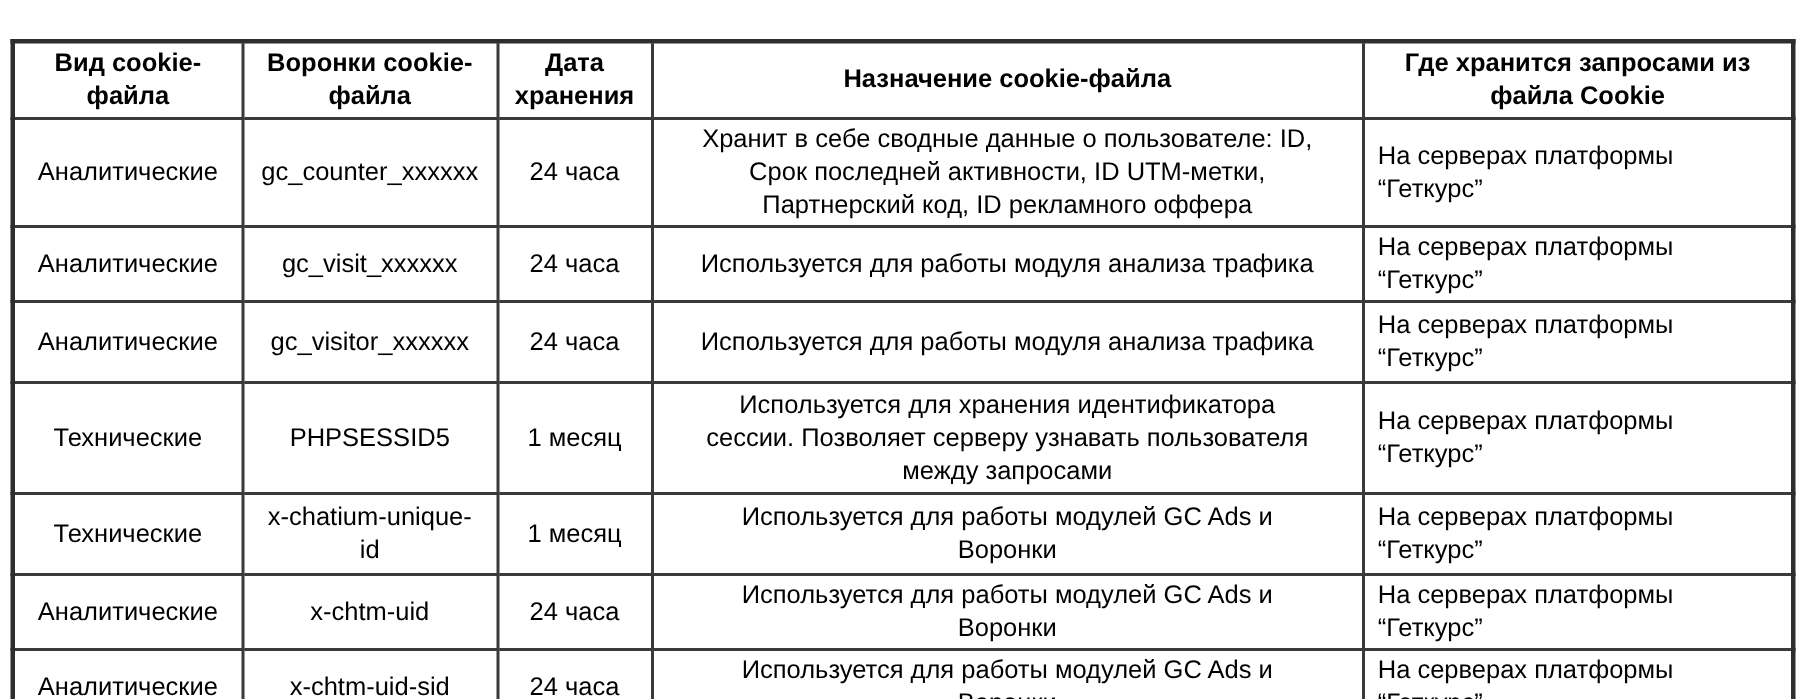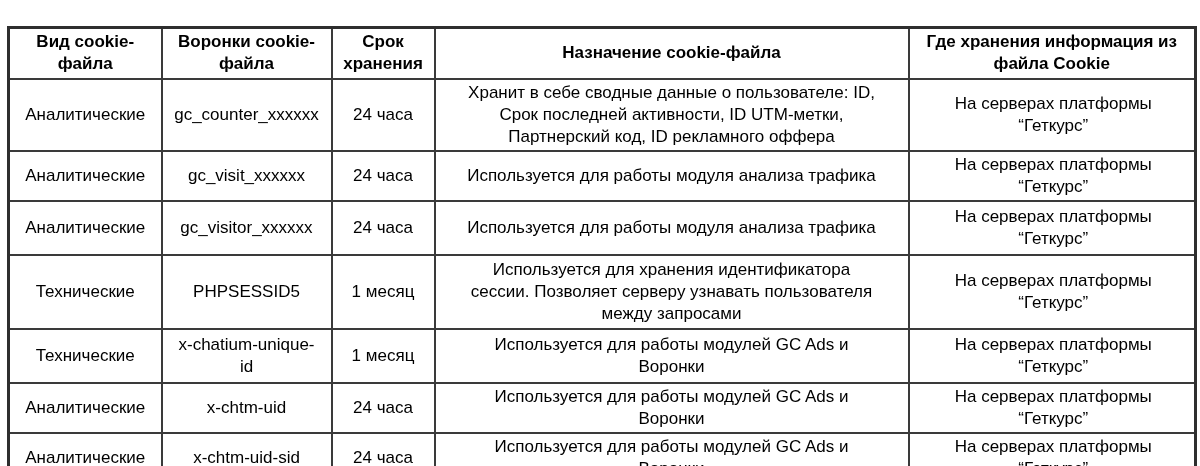--- a/index.html
+++ b/index.html
@@ -37,21 +37,21 @@
     text-align: center;
     vertical-align: middle;
     padding: 2px 6px;
     white-space: pre-line;
     overflow: hidden;
   }
   table.cookie-table th {
     font-weight: bold;
   }
   table.cookie-table td.storage-cell {
-    text-align: center;
+    text-align: left;
     padding-left: 9px;
   }
   thead tr            { height: 51px; }
   tbody tr:nth-child(1) { height: 70px; }
   tbody tr:nth-child(2) { height: 48px; }
   tbody tr:nth-child(3) { height: 54px; }
   tbody tr:nth-child(4) { height: 74px; }
   tbody tr:nth-child(5) { height: 54px; }
   tbody tr:nth-child(6) { height: 48px; }
   tbody tr:nth-child(7) { height: 48px; }
@@ -67,24 +67,24 @@
         <col class="c3">
         <col class="c4">
         <col class="c5">
     </colgroup>
     <thead>
       <tr>
         <th>Вид cookie-
 файла</th>
         <th>Воронки cookie-
 файла</th>
-        <th>Срок
+        <th>Дата
 хранения</th>
         <th>Назначение cookie-файла</th>
-        <th>Где хранения информация из
+        <th>Где хранится запросами из
 файла Cookie</th>
       </tr>
     </thead>
     <tbody>
       <tr>
         <td>Аналитические</td>
         <td>gc_counter_xxxxxx</td>
         <td>24 часа</td>
         <td>Хранит в себе сводные данные о пользователе: ID,
 Срок последней активности, ID UTM-метки,

